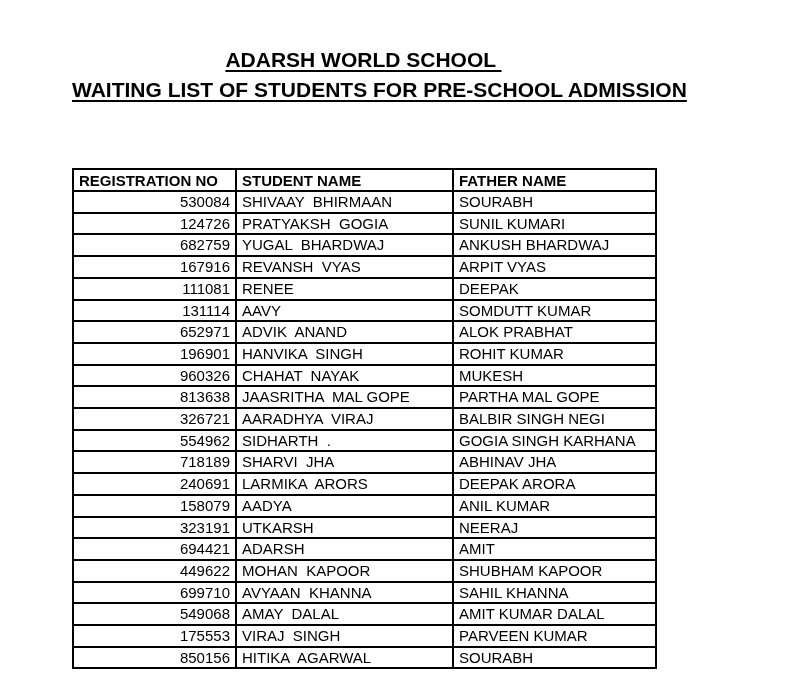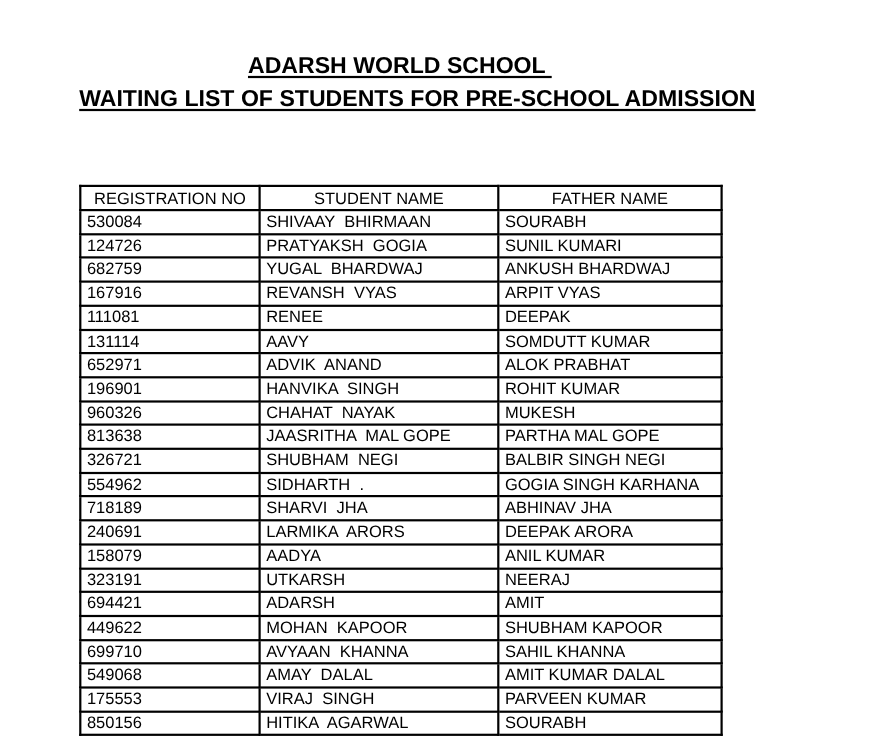--- a/index.html
+++ b/index.html
@@ -51,30 +51,30 @@
   table.waiting-list td {
     border: 2px solid #000000;
     font-size: 15px;
     padding: 0 5px;
     white-space: pre;
     overflow: hidden;
     vertical-align: middle;
   }
   table.waiting-list th {
     height: 20px;
-    font-weight: normal;
-    text-align: center;
+    font-weight: bold;
+    text-align: left;
   }
   table.waiting-list td {
     height: 19.7px;
     line-height: 19.7px;
     font-weight: normal;
   }
   table.waiting-list td.reg {
-    text-align: left;
+    text-align: right;
   }
 </style>
 </head>
 <body>
 
 <div class="page">
 
   <div class="titles">
     <div class="title-line"><span>ADARSH WORLD SCHOOL </span></div>
     <div class="title-line"><span>WAITING LIST OF STUDENTS FOR PRE-SCHOOL ADMISSION</span></div>
@@ -139,21 +139,21 @@
           <td>CHAHAT  NAYAK</td>
           <td>MUKESH</td>
         </tr>
         <tr>
           <td class="reg">813638</td>
           <td>JAASRITHA  MAL GOPE</td>
           <td>PARTHA MAL GOPE</td>
         </tr>
         <tr>
           <td class="reg">326721</td>
-          <td>SHUBHAM  NEGI</td>
+          <td>AARADHYA  VIRAJ</td>
           <td>BALBIR SINGH NEGI</td>
         </tr>
         <tr>
           <td class="reg">554962</td>
           <td>SIDHARTH  .</td>
           <td>GOGIA SINGH KARHANA</td>
         </tr>
         <tr>
           <td class="reg">718189</td>
           <td>SHARVI  JHA</td>

